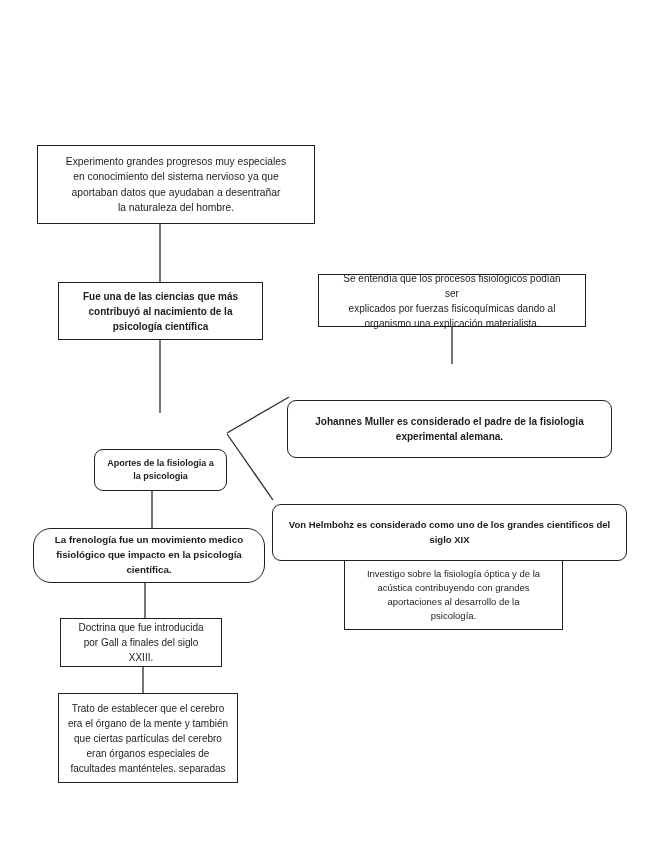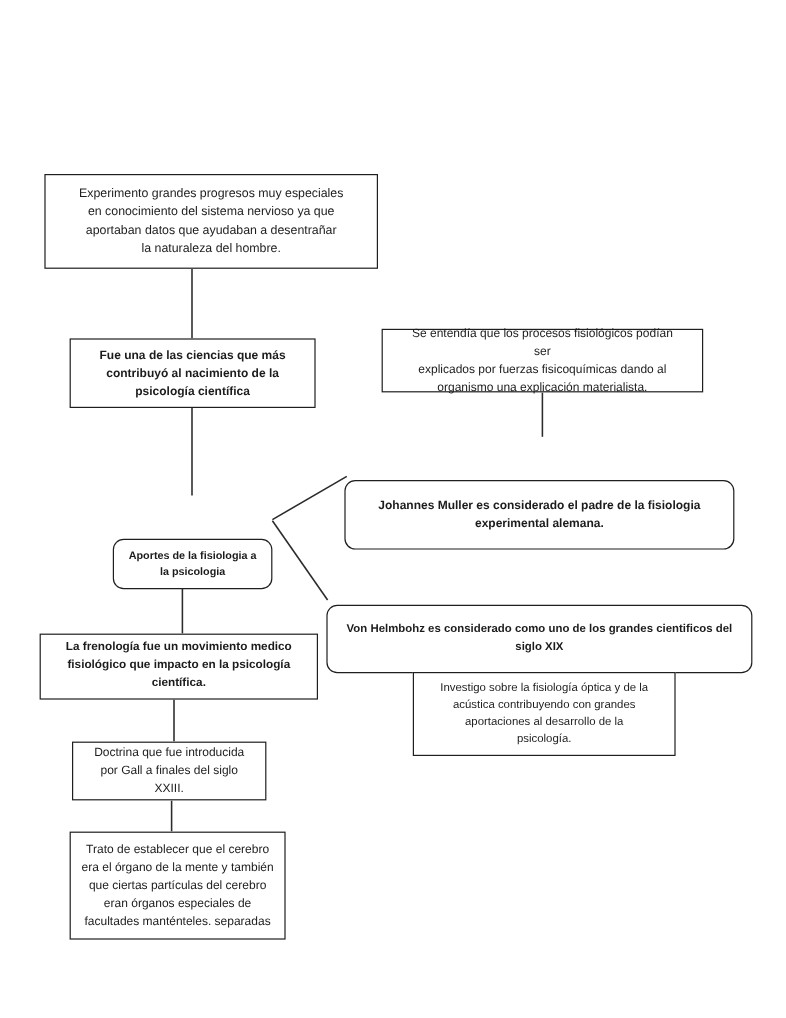--- a/index.html
+++ b/index.html
@@ -42,21 +42,21 @@
   }
   .bold { font-weight: bold; }
 
   
   #n-experimento { left: 37px;  top: 145px; width: 278px; height: 79px; font-size: 10.3px; }
   #n-fue-una     { left: 58px;  top: 282px; width: 205px; height: 58px; font-size: 10px; }
   #n-se-entendia { left: 318px; top: 274px; width: 268px; height: 53px; font-size: 10px; padding: 16px; }
   #n-johannes    { left: 287px; top: 364px; width: 325px; height: 58px; font-size: 10px; }
   #n-aportes     { left: 94px;  top: 413px; width: 133px; height: 42px; font-size: 9px; }
   #n-von         { left: 272px; top: 468px; width: 355px; height: 57px; font-size: 9.5px; padding: 0; }
-  #n-frenologia  { left: 33px;  top: 528px; width: 232px; height: 55px; font-size: 9.8px; }
+  #n-frenologia  { left: 33px;  top: 528px; width: 232px; height: 55px; font-size: 9.8px; border-radius: 18px; }
   #n-investigo   { left: 344px; top: 560px; width: 219px; height: 70px; font-size: 9.5px; }
   #n-doctrina    { left: 60px;  top: 618px; width: 162px; height: 49px; font-size: 10px; }
   #n-trato       { left: 58px;  top: 693px; width: 180px; height: 90px; font-size: 10px; }
 </style>
 </head>
 <body>
 
 <div id="canvas">
 
   <svg id="edges-layer" viewBox="0 0 655 848" xmlns="http://www.w3.org/2000/svg">

